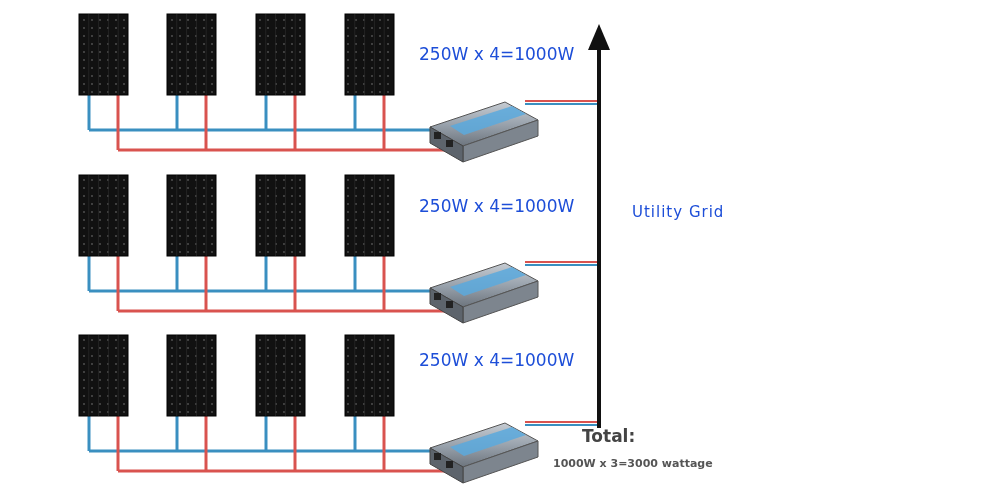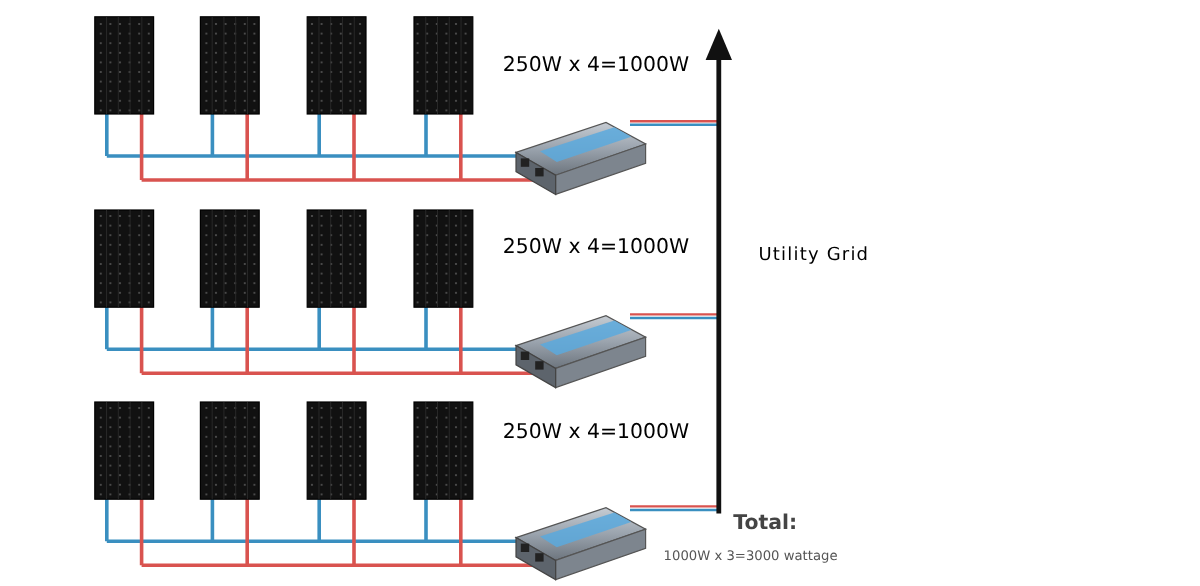--- a/index.html
+++ b/index.html
@@ -1,22 +1,22 @@
 <!DOCTYPE html>
 <html><head>
 <meta charset="utf-8">
 <style>
   html, body { margin:0; padding:0; background:#ffffff; }
   body { width:1000px; height:488px; position:relative; overflow:hidden; font-family:"DejaVu Sans", sans-serif; }
   #diagram { position:absolute; left:0; top:0; }
-  .label { position:absolute; color:#000000; white-space:nowrap; }
+  .label { position:absolute; color:#1d4ed8; white-space:nowrap; }
   .row-label { font-size:17px; }
   .grid-label { font-size:15px; letter-spacing:1px; }
   .total-label { font-size:17px; font-weight:bold; color:#444; }
-  .total-sub { font-size:11px; font-weight:normal; color:#555; }
+  .total-sub { font-size:11px; font-weight:bold; color:#555; }
 </style>
 </head>
 <body>
 
 <svg id="diagram" width="1000" height="488" viewBox="0 0 1000 488">
   <defs>
     <pattern id="cells" width="8" height="8" patternUnits="userSpaceOnUse">
       <rect width="8" height="8" fill="#111"></rect>
       <circle cx="4" cy="4" r="0.9" fill="#555"></circle>
     </pattern>
@@ -143,14 +143,14 @@
       <rect x="446" y="461" width="7" height="7" fill="#222"></rect>
     </g>
   <line x1="599" y1="44" x2="599" y2="428" stroke="#111" stroke-width="4"></line>
   <polygon points="599,24 588,50 610,50" fill="#111"></polygon>
 </svg>
 
 <div class="label row-label" style="left:419px;top:44px;">250W x 4=1000W</div>
 <div class="label row-label" style="left:419px;top:196px;">250W x 4=1000W</div>
 <div class="label row-label" style="left:419px;top:350px;">250W x 4=1000W</div>
 <div class="label grid-label" style="left:632px;top:203px;">Utility Grid</div>
-<div class="label total-label" style="left:611px;top:426px;">Total:</div>
+<div class="label total-label" style="left:582px;top:426px;">Total:</div>
 <div class="label total-sub" style="left:553px;top:457px;">1000W x 3=3000 wattage</div>
 
 </body></html>

